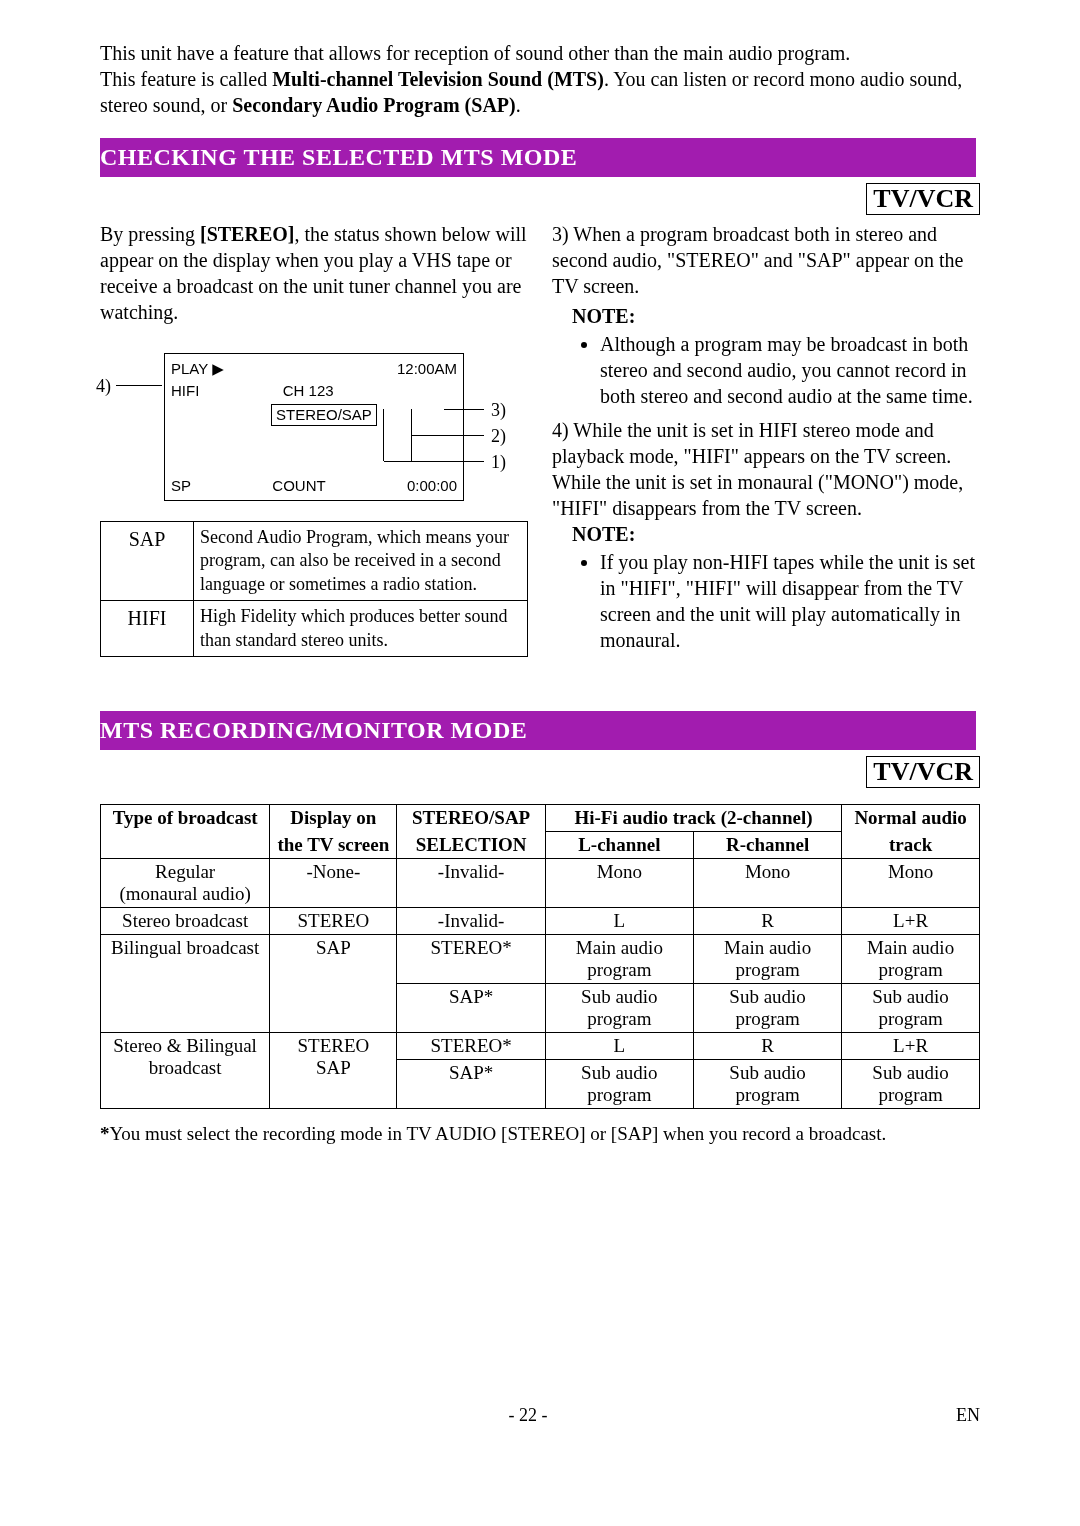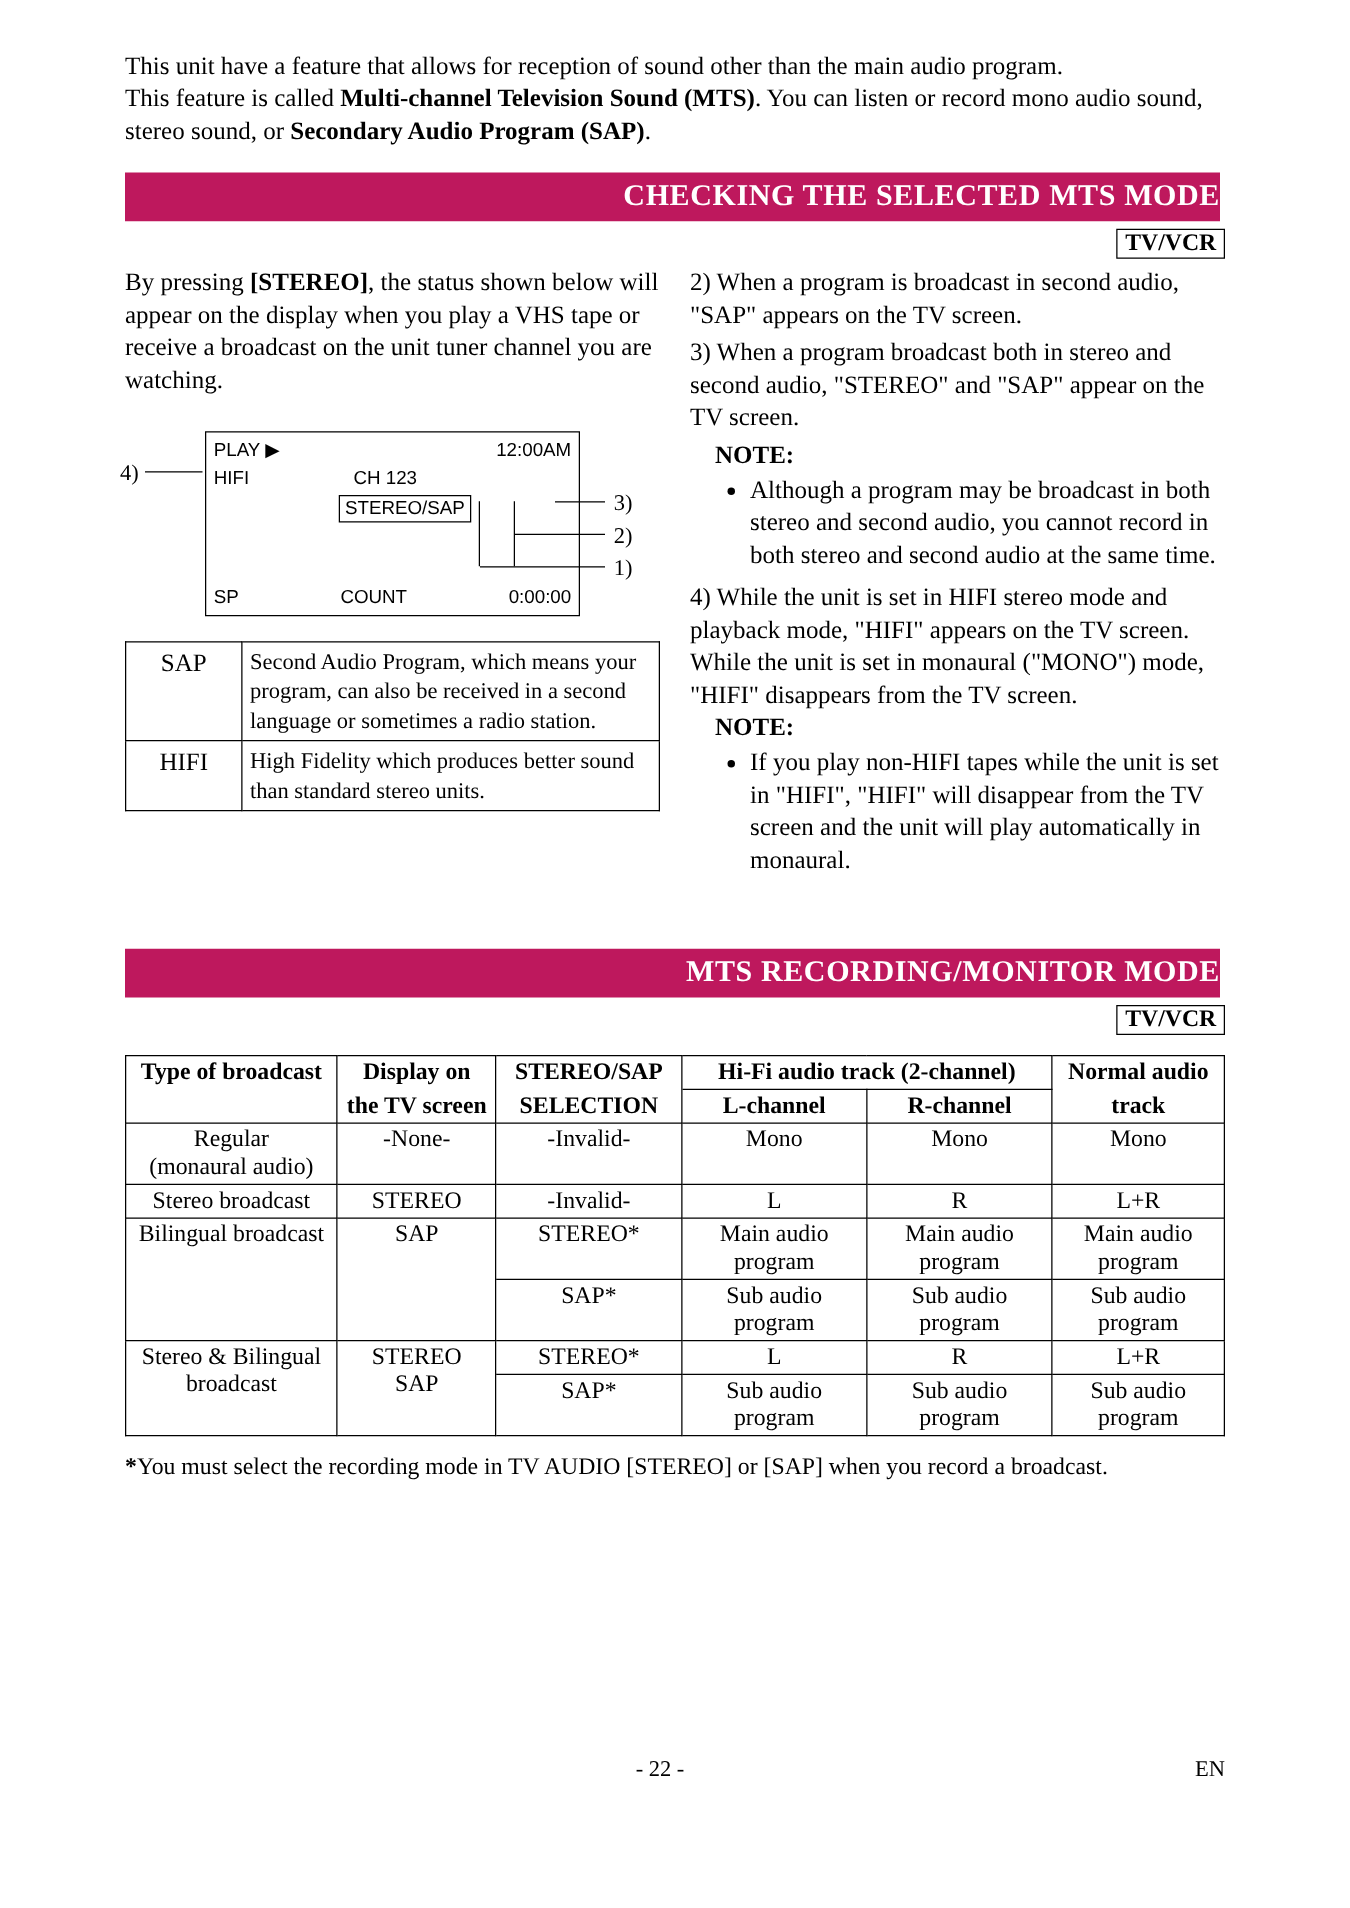--- a/index.html
+++ b/index.html
@@ -27,37 +27,37 @@
     padding-bottom: 6px;
     margin-bottom: 10px;
   }
   .intro {
     font-size: 20px;
     line-height: 1.3;
     margin-bottom: 20px;
   }
   .intro b { font-weight: bold; }
   .section-heading {
-    background: #be185d;
+    background: #a21caf;
     color: #fff;
-    text-align: right;
+    text-align: left;
     font-size: 24px;
     padding: 6px 0;
     margin: 10px 4px 6px 0;
     font-family: "Times New Roman", serif;
     font-weight: bold;
     letter-spacing: 0.5px;
   }
   .badge-row { text-align: right; }
   .tvvcr-badge {
     display: inline-block;
     border: 1px solid #000;
     padding: 0 6px;
     font-weight: bold;
-    font-size: 19px;
+    font-size: 26px;
     margin-bottom: 6px;
   }
   .two-col { display: flex; gap: 24px; }
   .col { flex: 1; font-size: 20px; line-height: 1.3; }
   ol.numbered { list-style: none; padding: 0; margin: 0; }
   ol.numbered li { margin-bottom: 4px; }
   .note-label { font-weight: bold; }
   ul.bullets { list-style: disc; margin: 2px 0 8px 28px; padding: 0; }
   .osd-diagram {
     border: 1px solid #000;
@@ -190,21 +190,20 @@
         <tr>
           <td class="term">HIFI</td>
           <td>High Fidelity which produces better sound than standard stereo units.</td>
         </tr>
       </tbody>
         </table>
     </div>
 
     <div class="col">
       <ol class="numbered">
-        <li>2) When a program is broadcast in second audio, "SAP" appears on the TV screen.</li>
         <li>3) When a program broadcast both in stereo and second audio, "STEREO" and "SAP" appear on the TV screen.</li>
       </ol>
       <div style="margin-left:20px;">
         <span class="note-label">NOTE:</span>
         <ul class="bullets">
           <li>Although a program may be broadcast in both stereo and second audio, you cannot record in both stereo and second audio at the same time.</li>
         </ul>
       </div>
       <div>4) While the unit is set in HIFI stereo mode and playback mode, "HIFI" appears on the TV screen. While the unit is set in monaural ("MONO") mode, "HIFI" disappears from the TV screen.</div>
       <div style="margin-left:20px;">

